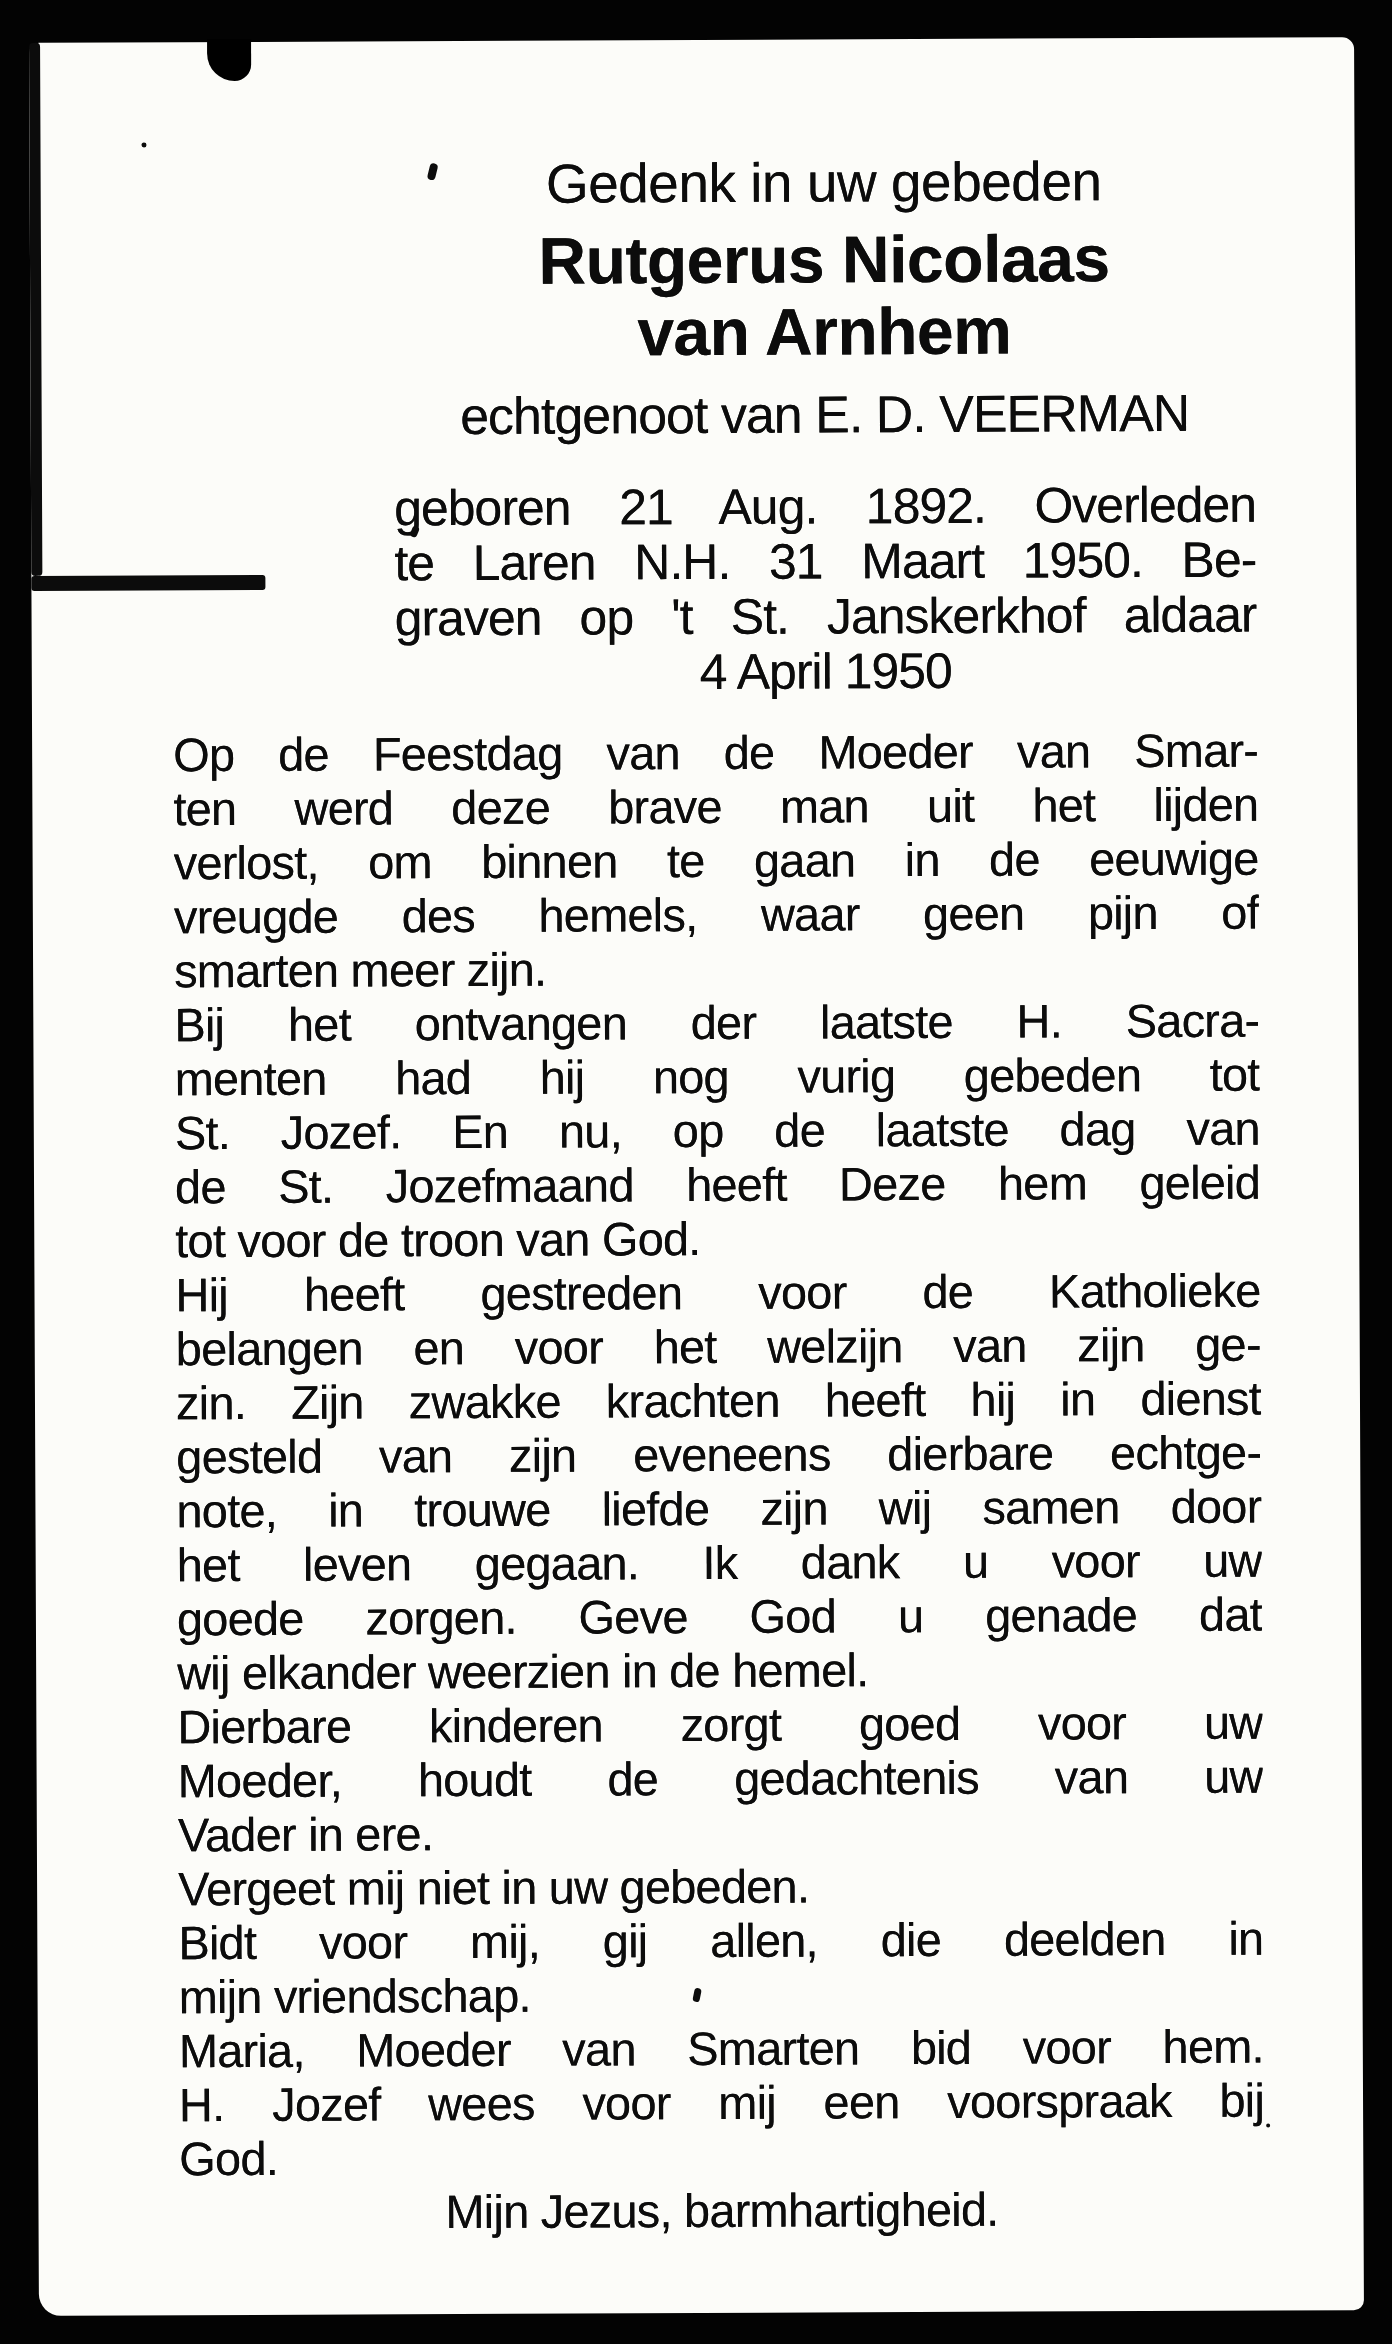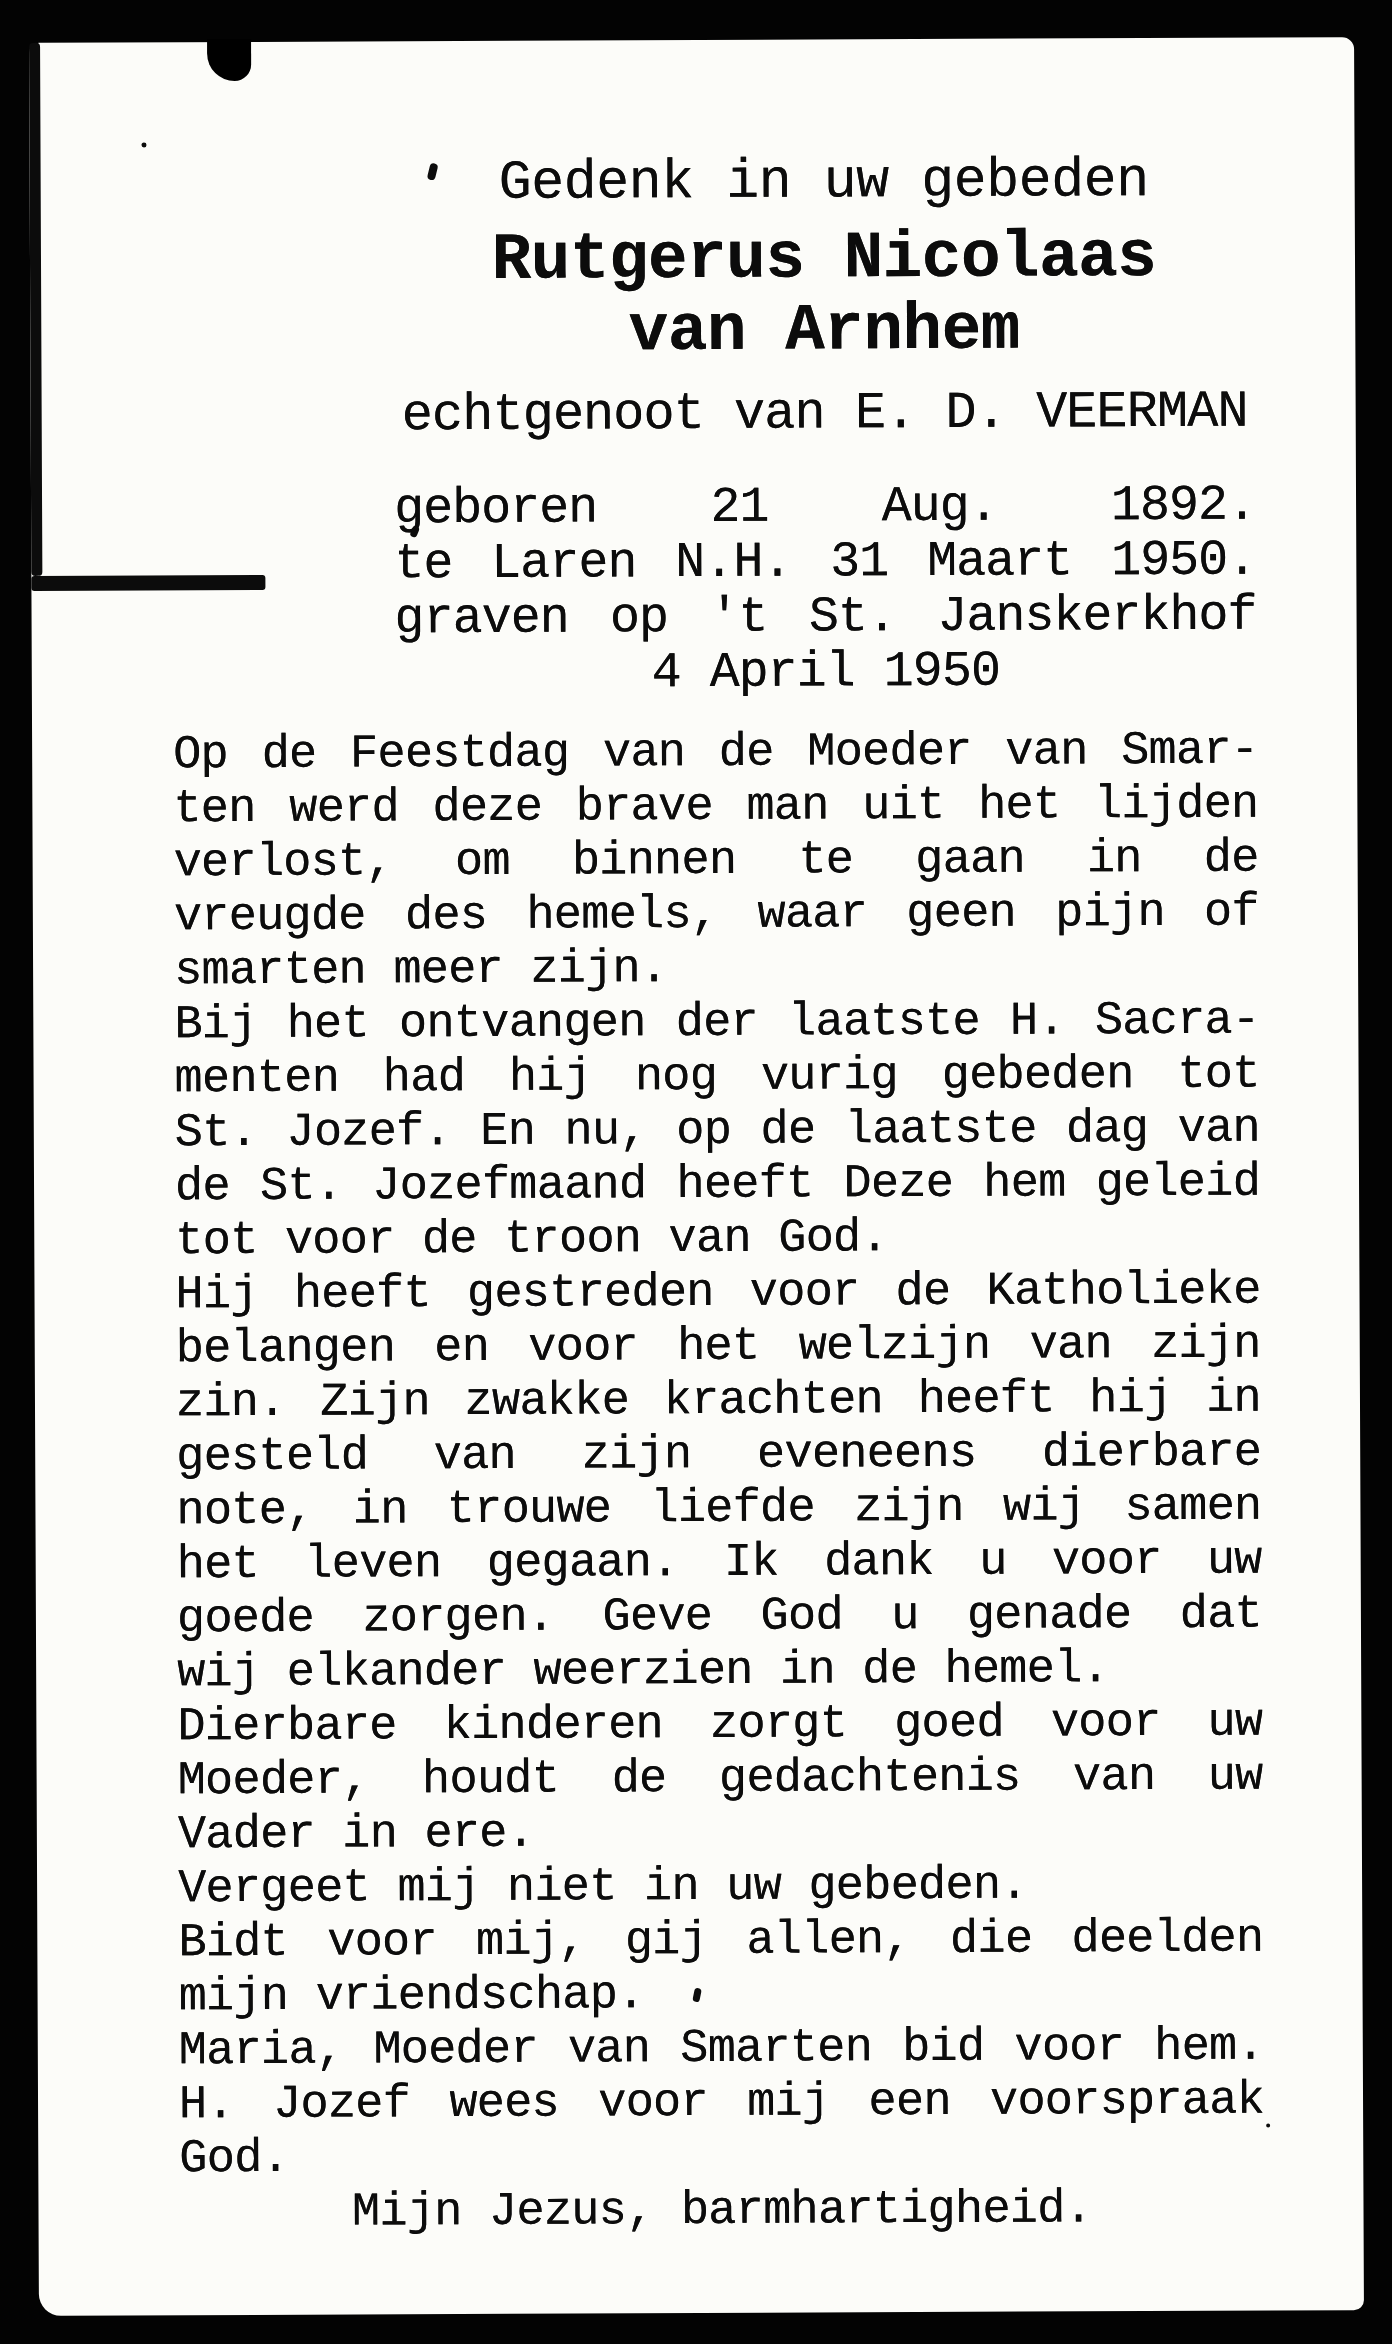--- a/index.html
+++ b/index.html
@@ -8,21 +8,21 @@
     --ink: #0c0c0c;
   }
   * { margin: 0; padding: 0; box-sizing: border-box; }
   html, body { background: var(--background); }
   .page {
     position: relative;
     width: 1392px;
     height: 2344px;
     background: var(--background);
     overflow: hidden;
-    font-family: Liberation Mono, monospace;
+    font-family: Liberation Sans, sans-serif;
     color: var(--ink);
   }
   .card {
     position: absolute;
     left: 34px;
     top: 40px;
     width: 1325px;
     height: 2273px;
     background: var(--paper);
     transform: rotate(-0.25deg);

